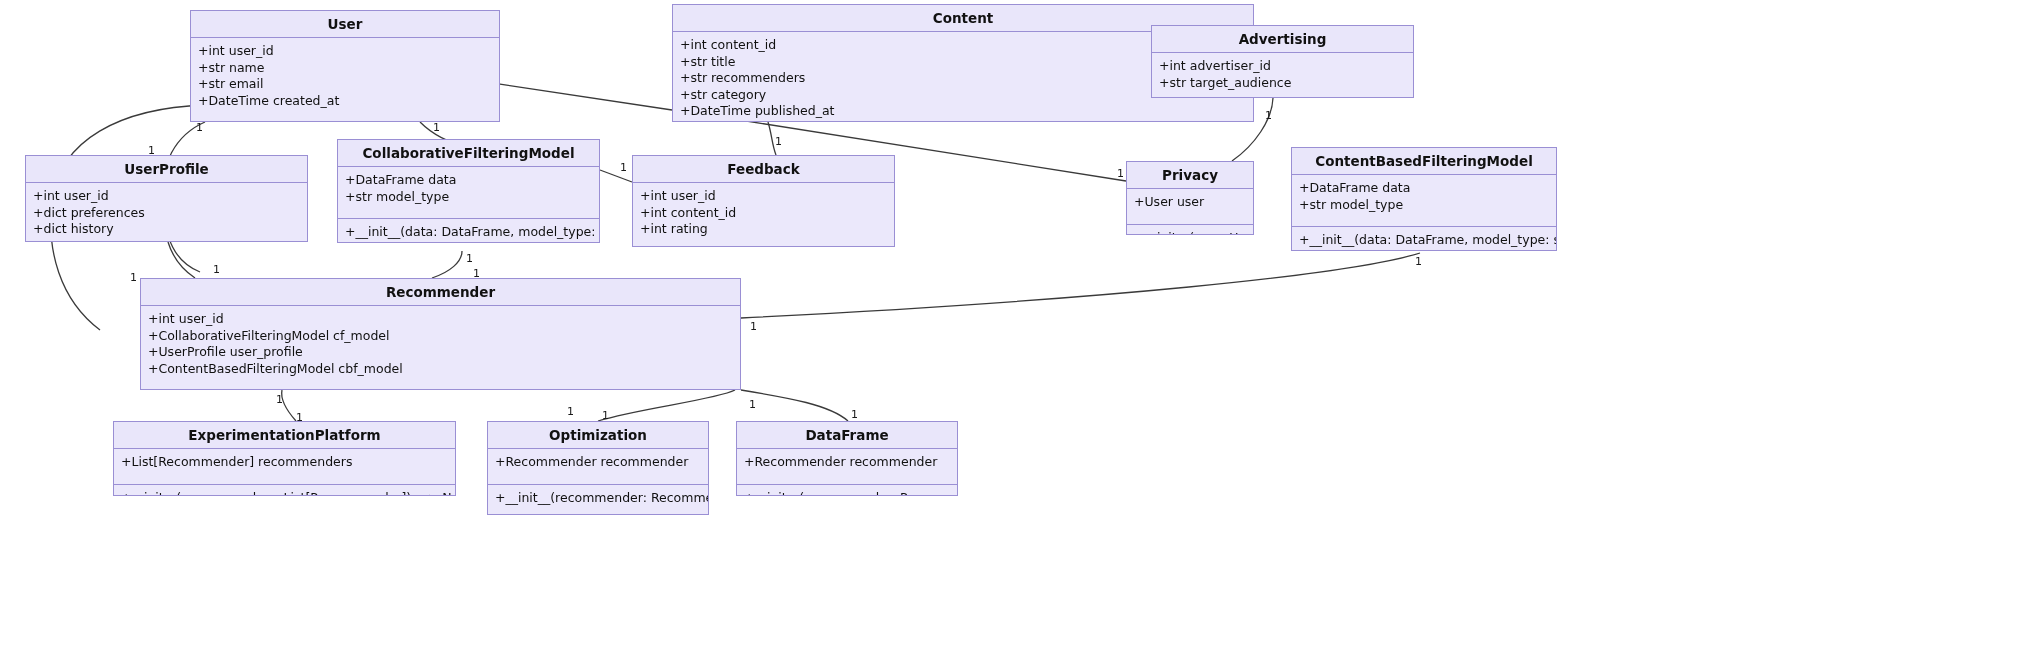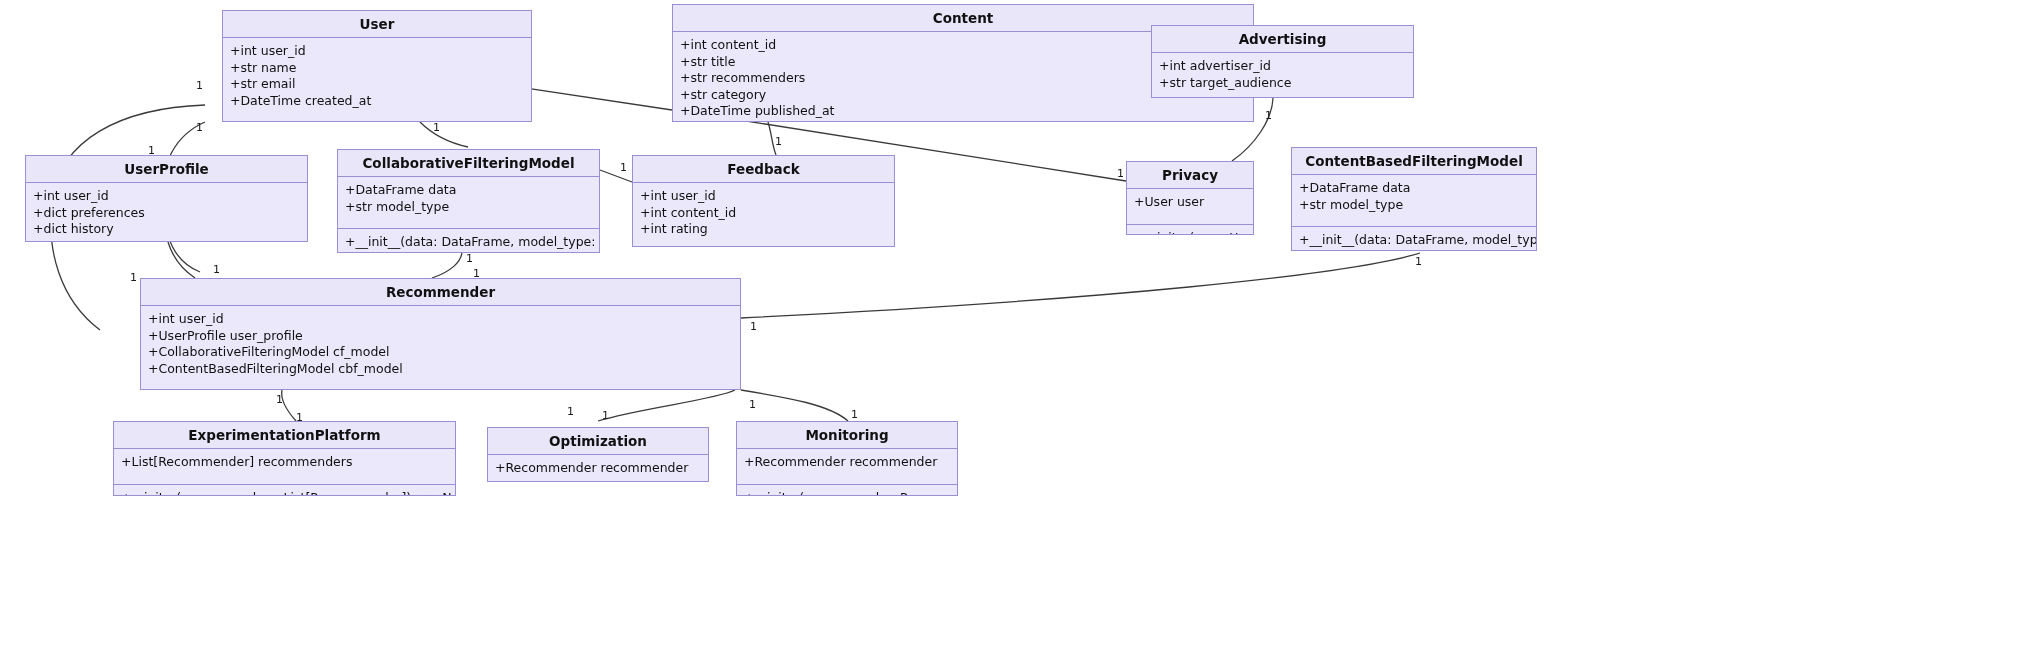--- a/index.html
+++ b/index.html
@@ -107,21 +107,21 @@
       <div class="mult-label" style="left: 750px; top: 321px;">1</div>
       <div class="mult-label" style="left: 1415px; top: 256px;">1</div>
       <div class="mult-label" style="left: 296px; top: 412px;">1</div>
       <div class="mult-label" style="left: 276px; top: 394px;">1</div>
       <div class="mult-label" style="left: 567px; top: 406px;">1</div>
       <div class="mult-label" style="left: 602px; top: 410px;">1</div>
       <div class="mult-label" style="left: 749px; top: 399px;">1</div>
       <div class="mult-label" style="left: 851px; top: 409px;">1</div>
     </div>
   <div id="class-layer">
-      <div class="uml-class" style="left: 222px; top: 10px; width: 310px; height: 112px;">
+      <div class="uml-class" style="left: 190px; top: 10px; width: 310px; height: 112px;">
         <div class="uml-header">User</div>
         <div class="uml-section attrs">
           <div class="uml-line">+int user_id</div>
           <div class="uml-line">+str name</div>
           <div class="uml-line">+str email</div>
           <div class="uml-line">+DateTime created_at</div>
         </div>
         <div class="uml-section methods">
           <div class="uml-line">+__init__(user_id: int, name: str, email: str) : -&gt; None</div>
         </div>
@@ -145,21 +145,21 @@
         <div class="uml-section methods"></div>
       </div>
       <div class="uml-class" style="left: 25px; top: 155px; width: 283px; height: 87px;">
         <div class="uml-header">UserProfile</div>
         <div class="uml-section attrs">
           <div class="uml-line">+int user_id</div>
           <div class="uml-line">+dict preferences</div>
           <div class="uml-line">+dict history</div>
         </div>
       </div>
-      <div class="uml-class" style="left: 337px; top: 149px; width: 263px; height: 104px;">
+      <div class="uml-class" style="left: 337px; top: 139px; width: 263px; height: 104px;">
         <div class="uml-header">CollaborativeFilteringModel</div>
         <div class="uml-section attrs">
           <div class="uml-line">+DataFrame data</div>
           <div class="uml-line">+str model_type</div>
         </div>
         <div class="uml-section methods">
           <div class="uml-line">+__init__(data: DataFrame, model_type: str) : -&gt; None</div>
           <div class="uml-line">+fit() : -&gt; None</div>
         </div>
       </div>
@@ -173,63 +173,63 @@
       </div>
       <div class="uml-class" style="left: 1126px; top: 161px; width: 128px; height: 74px;">
         <div class="uml-header">Privacy</div>
         <div class="uml-section attrs">
           <div class="uml-line">+User user</div>
         </div>
         <div class="uml-section methods">
           <div class="uml-line">+__init__(user: User) : -&gt; None</div>
         </div>
       </div>
-      <div class="uml-class" style="left: 1291px; top: 147px; width: 246px; height: 104px;">
+      <div class="uml-class" style="left: 1291px; top: 147px; width: 266px; height: 104px;">
         <div class="uml-header">ContentBasedFilteringModel</div>
         <div class="uml-section attrs">
           <div class="uml-line">+DataFrame data</div>
           <div class="uml-line">+str model_type</div>
         </div>
         <div class="uml-section methods">
           <div class="uml-line">+__init__(data: DataFrame, model_type: str) : -&gt; None</div>
           <div class="uml-line">+fit() : -&gt; None</div>
         </div>
       </div>
       <div class="uml-class" style="left: 140px; top: 278px; width: 601px; height: 112px;">
         <div class="uml-header">Recommender</div>
         <div class="uml-section attrs">
           <div class="uml-line">+int user_id</div>
+          <div class="uml-line">+CollaborativeFilteringModel cf_model</div>
           <div class="uml-line">+UserProfile user_profile</div>
-          <div class="uml-line">+CollaborativeFilteringModel cf_model</div>
           <div class="uml-line">+ContentBasedFilteringModel cbf_model</div>
         </div>
         <div class="uml-section methods">
           <div class="uml-line">+__init__(user_id: int, user_profile: UserProfile, cf_model: CollaborativeFilteringModel, cbf_model: ContentBasedFilteringModel) : -&gt; None</div>
         </div>
       </div>
       <div class="uml-class" style="left: 113px; top: 421px; width: 343px; height: 75px;">
         <div class="uml-header">ExperimentationPlatform</div>
         <div class="uml-section attrs">
           <div class="uml-line">+List[Recommender] recommenders</div>
         </div>
         <div class="uml-section methods">
           <div class="uml-line">+__init__(recommenders: List[Recommender]) : -&gt; None</div>
         </div>
       </div>
-      <div class="uml-class" style="left: 487px; top: 421px; width: 222px; height: 55px; margin-top: 6px;">
+      <div class="uml-class" style="left: 487px; top: 421px; width: 222px; height: 94px;">
         <div class="uml-header">Optimization</div>
         <div class="uml-section attrs">
           <div class="uml-line">+Recommender recommender</div>
         </div>
         <div class="uml-section methods">
           <div class="uml-line">+__init__(recommender: Recommender) : -&gt; None</div>
         </div>
       </div>
       <div class="uml-class" style="left: 736px; top: 421px; width: 222px; height: 75px;">
-        <div class="uml-header">Monitoring</div>
+        <div class="uml-header">DataFrame</div>
         <div class="uml-section attrs">
           <div class="uml-line">+Recommender recommender</div>
         </div>
         <div class="uml-section methods">
           <div class="uml-line">+__init__(recommender: Recommender) : -&gt; None</div>
         </div>
       </div>
     </div>
 </div>
 

